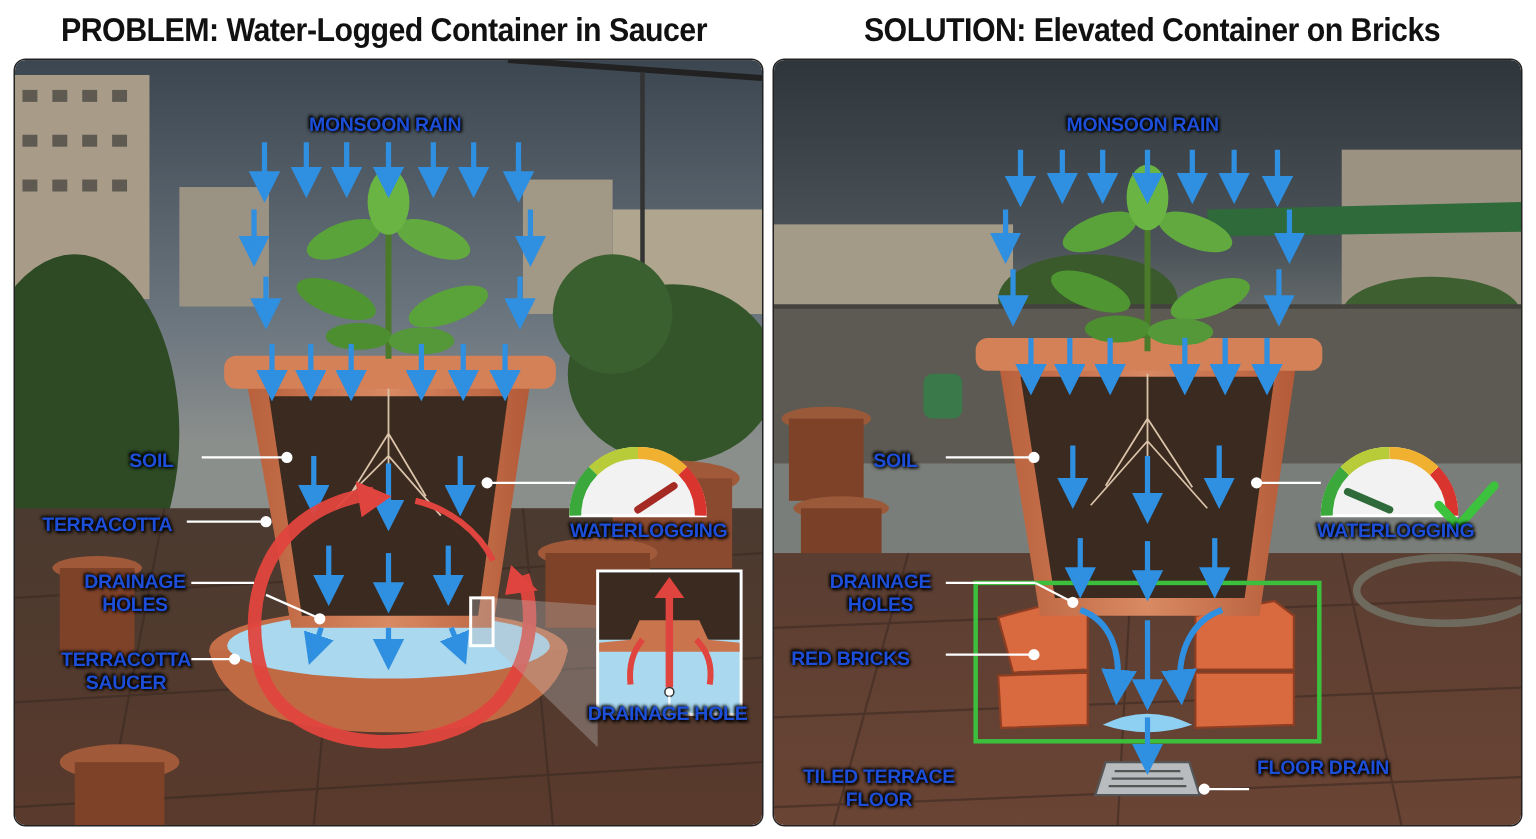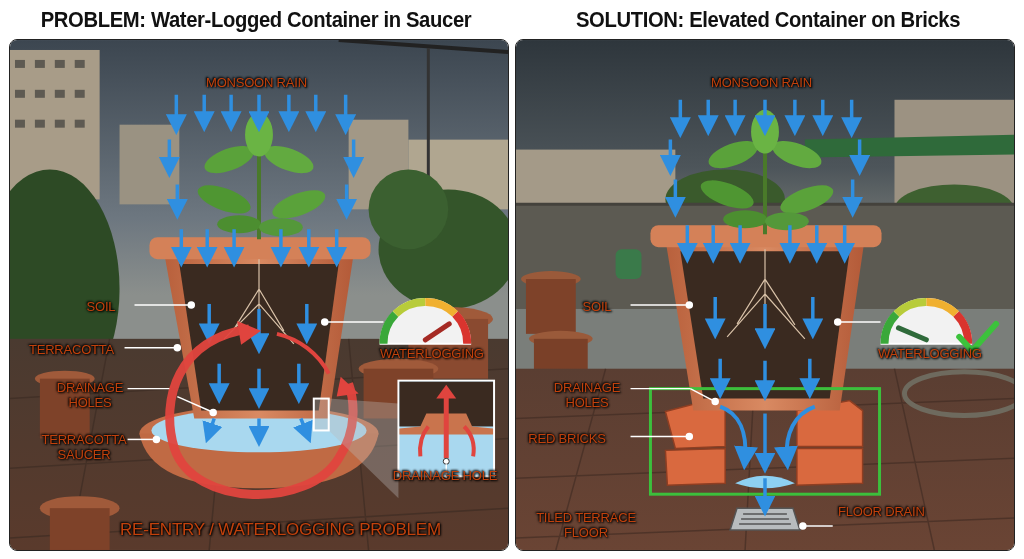--- a/index.html
+++ b/index.html
@@ -13,21 +13,21 @@
   .title.left { left: 0; width: 512px; }
   .title.right { left: 512px; width: 512px; }
   .panel {
     position: absolute; top: 39px; height: 512px; border-radius: 8px; overflow: hidden;
     border: 1.5px solid #222;
   }
   .panel.left { left: 9px; width: 500px; }
   .panel.right { left: 515px; width: 500px; }
   .panel svg { position: absolute; left: 0; top: 0; width: 100%; height: 100%; }
   .lbl {
-    position: absolute; color: #c2410c; font-weight: normal; font-size: 13px; line-height: 15px;
+    position: absolute; color: #1d4ed8; font-weight: bold; font-size: 13px; line-height: 15px;
     text-shadow: 0 0 3px #000, 1px 1px 2px #000, -1px -1px 2px #000;
     text-transform: uppercase; letter-spacing: -0.2px; white-space: nowrap;
   }
   .lbl.r { text-align: center; }
   .lbl.c { text-align: center; }
   .big { font-size: 17px; line-height: 19px; }
 </style>
 </head>
 <body>
 
@@ -189,21 +189,20 @@
   <div class="lbl c" style="left:40px;top:340px;width:80px;">
     <div>DRAINAGE</div>
     <div>HOLES</div>
   </div>
   <div class="lbl c" style="left:28px;top:392px;width:92px;">
     <div>TERRACOTTA</div>
     <div>SAUCER</div>
   </div>
   <div class="lbl c" style="left:370px;top:306px;width:96px;">WATERLOGGING</div>
   <div class="lbl c" style="left:380px;top:428px;width:110px;">DRAINAGE HOLE</div>
-  <div class="lbl big" style="left:110px;top:480px;">RE-ENTRY / WATERLOGGING PROBLEM</div>
 </div>
 
 <div class="panel right">
   <svg viewBox="0 0 500 512">
     <defs>
       <linearGradient id="skyR" x1="0" y1="0" x2="0" y2="1">
         <stop offset="0" stop-color="#2e363c"></stop>
           <stop offset="0.25" stop-color="#4d555a"></stop>
           <stop offset="0.4" stop-color="#7a7e7a"></stop>
       </linearGradient>

